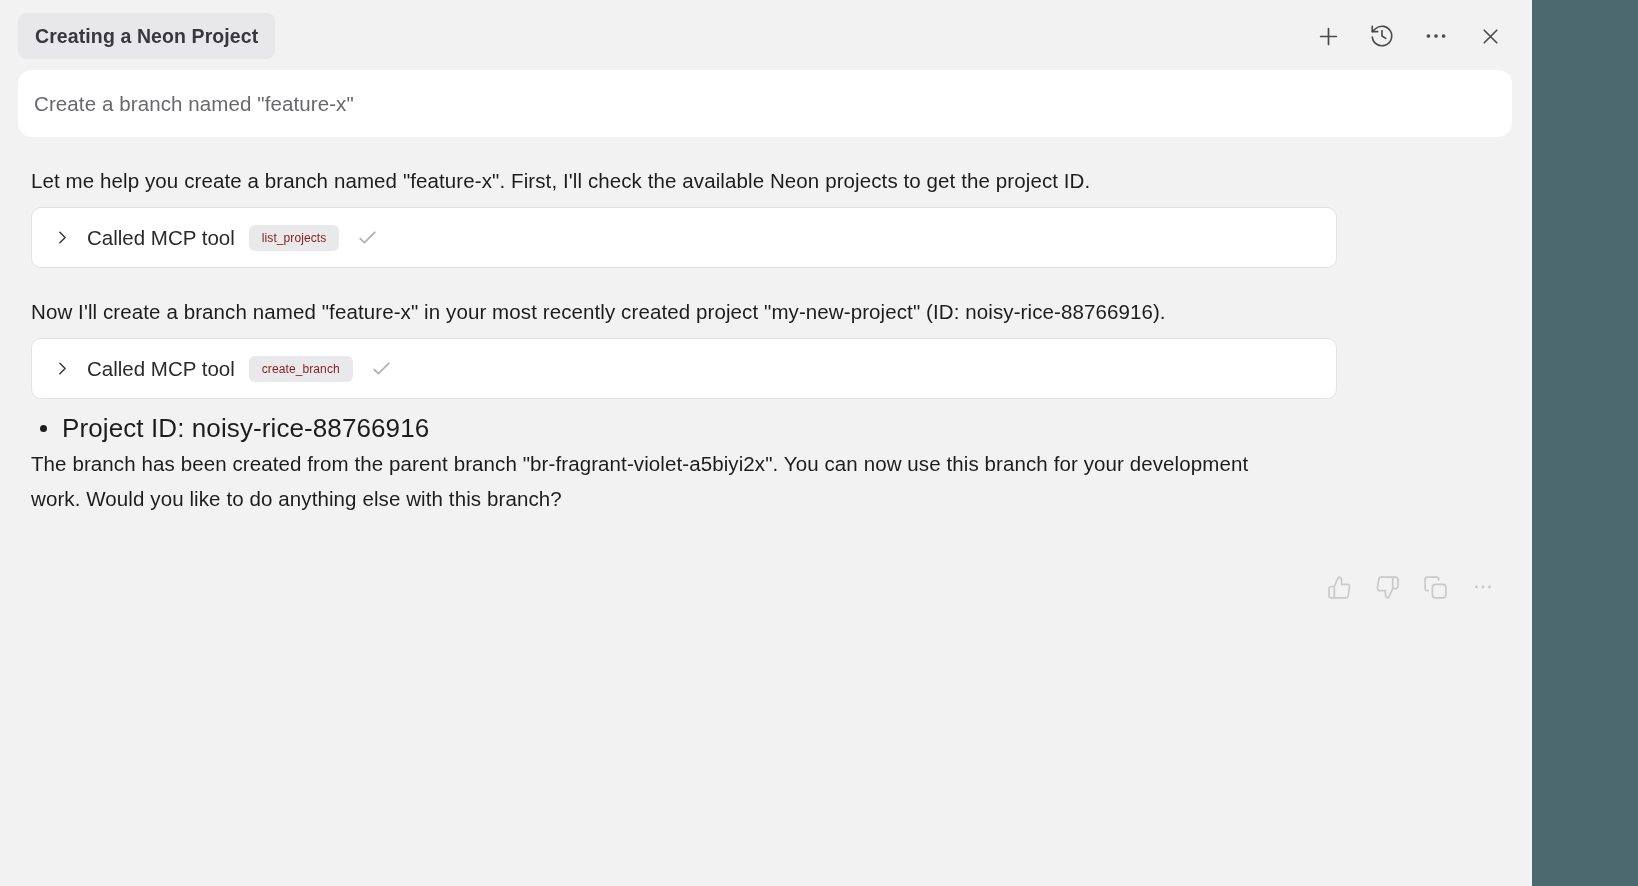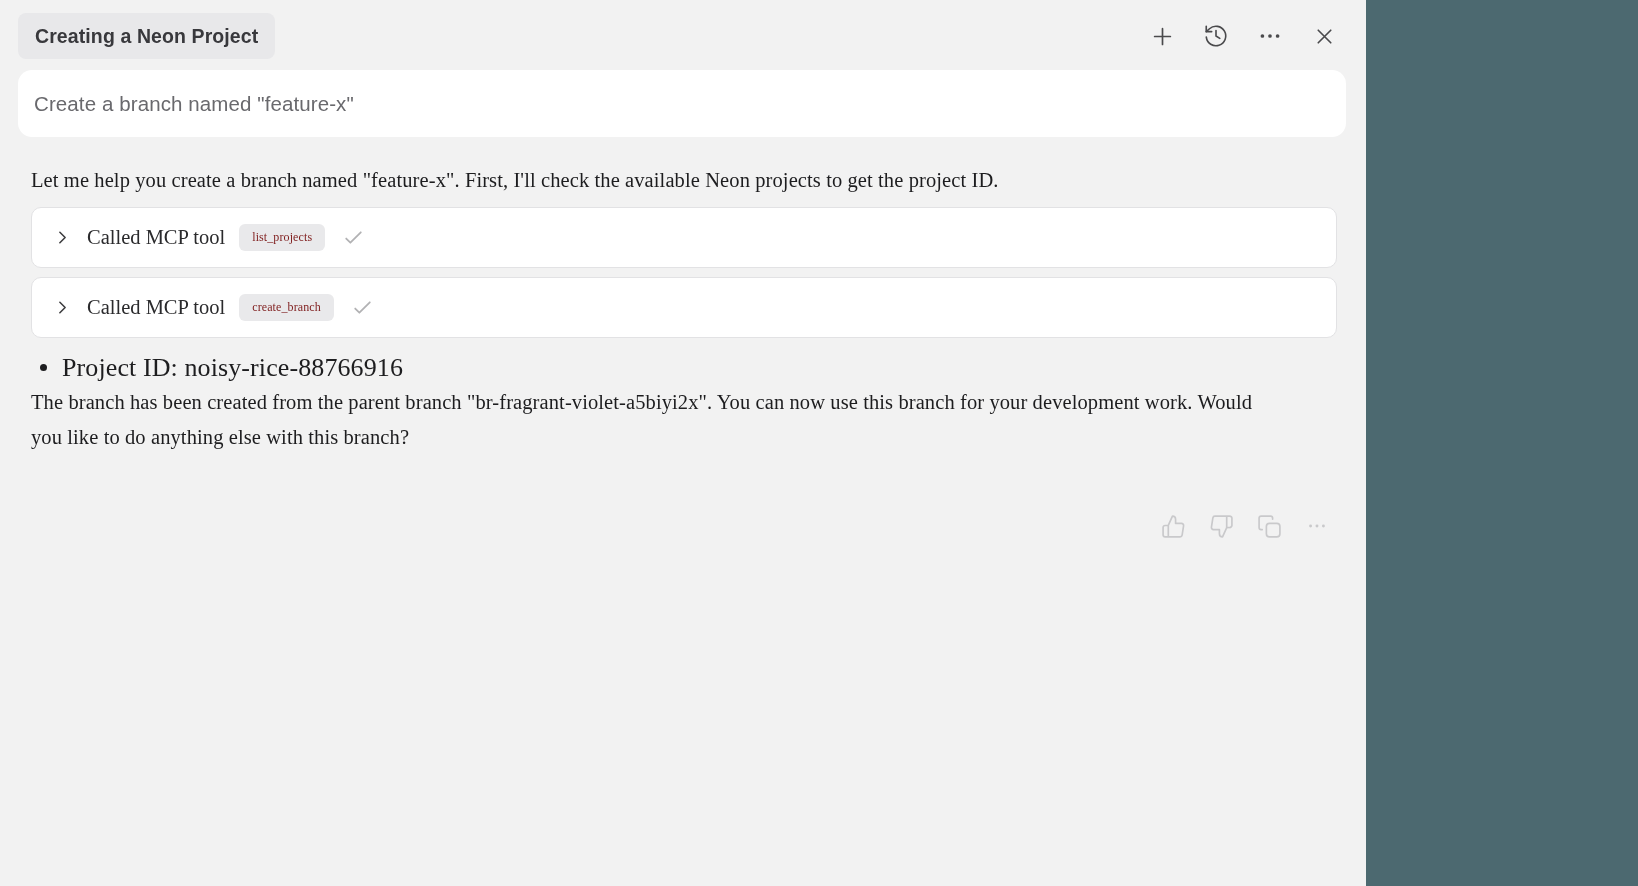--- a/index.html
+++ b/index.html
@@ -3,21 +3,21 @@
 <meta charset="utf-8">
 <style>
   * { margin:0; padding:0; box-sizing:border-box; }
   html,body { width:1638px; height:886px; overflow:hidden; }
   body {
     font-family: "Liberation Sans", "DejaVu Sans", sans-serif;
     display:flex;
     background:#f2f2f2;
   }
   .panel {
-    width:1366px; height:886px;
+    width:1532px; height:886px;
     background:#f2f2f2;
     flex:0 0 auto;
     position:relative;
   }
   .editor-strip {
     flex:1 1 auto; height:886px;
     background:#4c6970;
   }
 
   
@@ -58,21 +58,21 @@
     padding:0 16px;
     cursor:text;
   }
   .user-card .msg {
     font-size:20.5px;
     color:#69696d;
     letter-spacing:0.1px;
   }
 
   
-  .content { padding:0 21px 0 31px;font-family:Liberation Serif, serif; }
+  .content { padding:0 21px 0 31px; }
   .content p {
     font-size:20.5px;
     line-height:35px;
     color:#1d1d1f;
     max-width:1245px;
     letter-spacing:0.1px;
   }
   .p-block { margin-top:26px; }
 
   
@@ -197,20 +197,21 @@
       </span>
       <span class="tool-label">Called MCP tool</span>
       <span class="tool-pill">list_projects</span>
       <span class="tool-check">
         <svg width="25" height="25" viewBox="0 0 24 24" fill="none" stroke="currentColor" stroke-width="1.7" stroke-linecap="round" stroke-linejoin="round">
             <path d="M5 13l4 4L19 7"></path>
           </svg>
       </span>
     </div>
 
+    <p class="p-block">Now I'll create a branch named "feature-x" in your most recently created project "my-new-project" (ID: noisy-rice-88766916).</p>
 
     <div class="tool-card">
       <span class="chev">
         <svg width="21" height="21" viewBox="0 0 24 24" fill="none" stroke="currentColor" stroke-width="1.8" stroke-linecap="round" stroke-linejoin="round">
             <path d="M9 6l6 6-6 6"></path>
           </svg>
       </span>
       <span class="tool-label">Called MCP tool</span>
       <span class="tool-pill">create_branch</span>
       <span class="tool-check">

